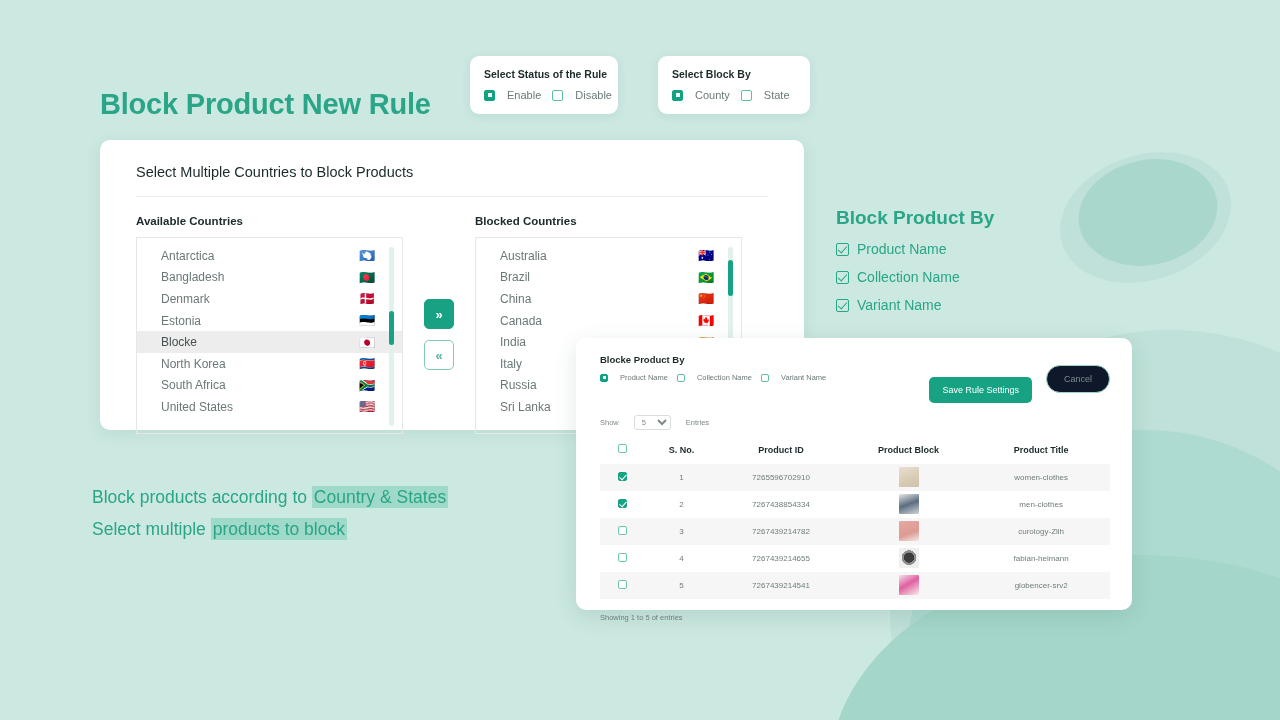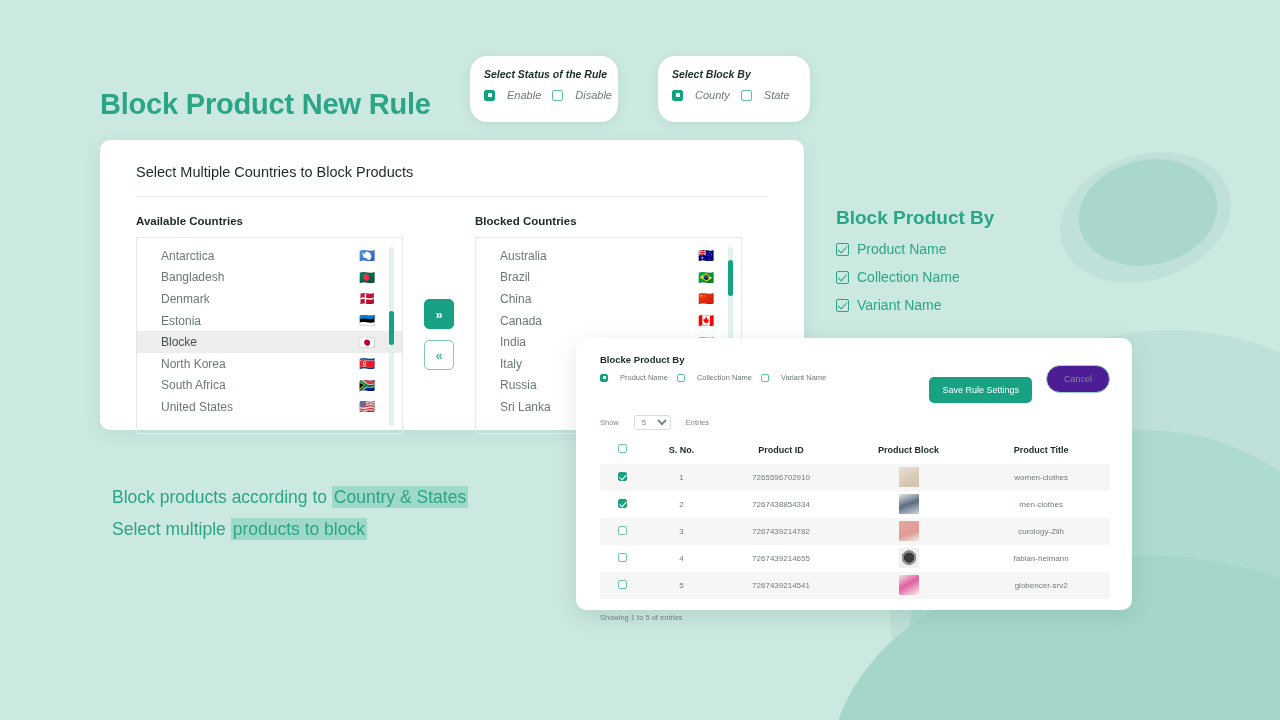--- a/index.html
+++ b/index.html
@@ -48,24 +48,23 @@
   
   .page-title {
     position: absolute; left: 100px; top: 88px; z-index: 4;
     font-size: 29px; font-weight: bold; color: #2aa587;
     letter-spacing: -0.2px;
   }
 
   
   .opt-card {
     position: absolute; z-index: 5;
-    background: #ffffff; border-radius: 17px;
-    padding: 12px 14px 21px 14px;
+    background: #ffffff; border-radius: 9px;
+    padding: 12px 14px 13px 14px;
     box-shadow: 0 2px 10px rgba(60,120,110,0.10);
-    font-style: italic;
   }
   #card-status { left: 470px; top: 56px; width: 148px; }
   #card-blockby { left: 658px; top: 56px; width: 152px; }
   .opt-card h3 {
     font-size: 10.5px; font-weight: bold; color: #1c2b2b;
     margin-bottom: 9px; white-space: nowrap;
   }
   .opt-row { display: flex; align-items: center; gap: 11px; }
   .opt-item { display: flex; align-items: center; gap: 12px; white-space: nowrap; }
   .opt-item .lbl { font-size: 11px; color: #6b7a7a; }
@@ -150,21 +149,21 @@
     border-radius: 2px; position: relative; flex: 0 0 auto;
   }
   .rs-box::after {
     content: ""; position: absolute; left: 3px; top: 0.5px;
     width: 4px; height: 8px; border: solid #2aa587;
     border-width: 0 1.6px 1.6px 0; transform: rotate(42deg);
   }
 
   
   .caption {
-    position: absolute; left: 112px; top: 481px; z-index: 4;
+    position: absolute; left: 92px; top: 481px; z-index: 4;
     font-size: 17.5px; color: #2aa587; line-height: 32px;
   }
   .hl { background: #9fd9c9; padding: 1px 2px; }
 
   
   .prod-panel {
     position: absolute; left: 576px; top: 338px;
     width: 556px; height: 272px; z-index: 6;
     background: #ffffff; border-radius: 10px;
     box-shadow: 0 6px 22px rgba(40,90,80,0.14);
@@ -177,21 +176,21 @@
   .pp-checks .cbx { width: 8px; height: 8px; }
   .pp-checks .cbx.on::after { left: 1.8px; top: 1.8px; width: 3px; height: 3px; }
 
   .pp-btns { display: flex; gap: 14px; align-items: center; }
   .btn-save {
     background: #17a383; color: #ffffff; border: none;
     border-radius: 5px; font-size: 9px; padding: 8px 13px;
     font-family: inherit; cursor: pointer; margin-top: 23px;
   }
   .btn-cancel {
-    background: #4c1d95; color: #7d8c8c; border: 1px solid #9ed6c6;
+    background: #0f172a; color: #7d8c8c; border: 1px solid #9ed6c6;
     border-radius: 14px; font-size: 9px; padding: 8px 17px;
     font-family: inherit; cursor: pointer;
   }
 
   .show-row {
     display: flex; align-items: center; gap: 15px;
     margin-top: 12px; font-size: 7.5px; color: #7d8a8a;
   }
   .show-sel {
     border: 1px solid #d8dede; border-radius: 3px;

